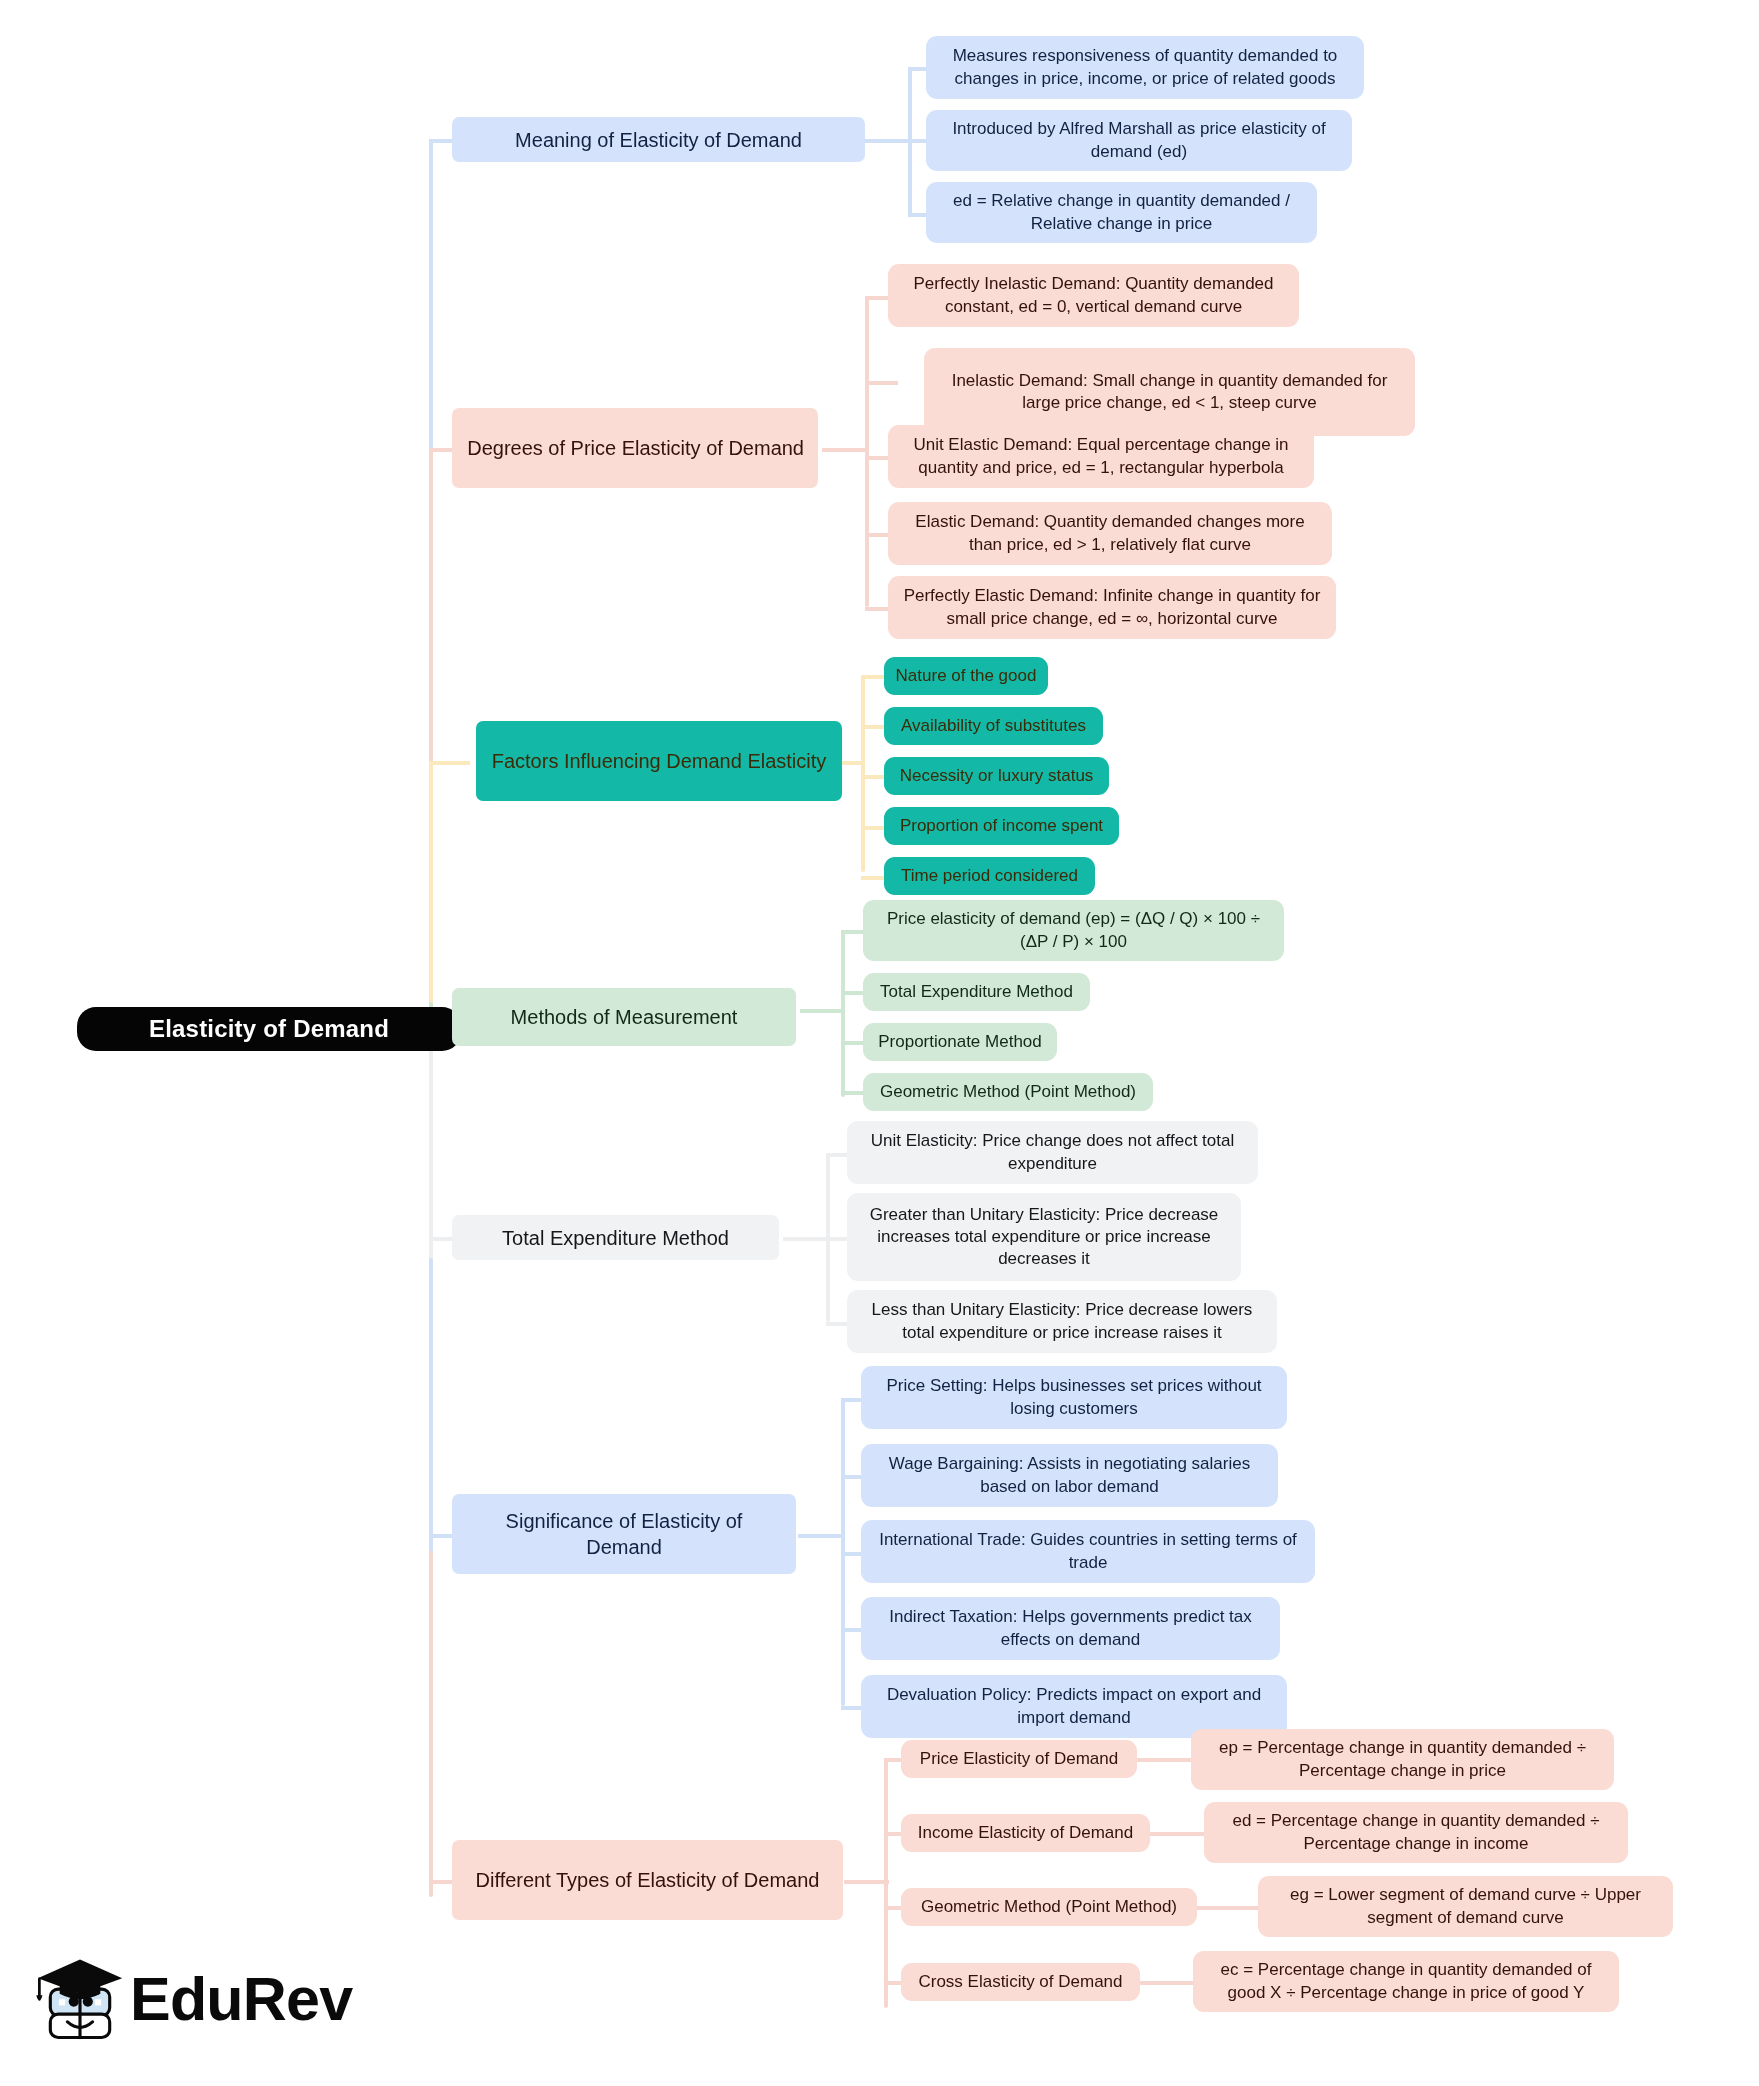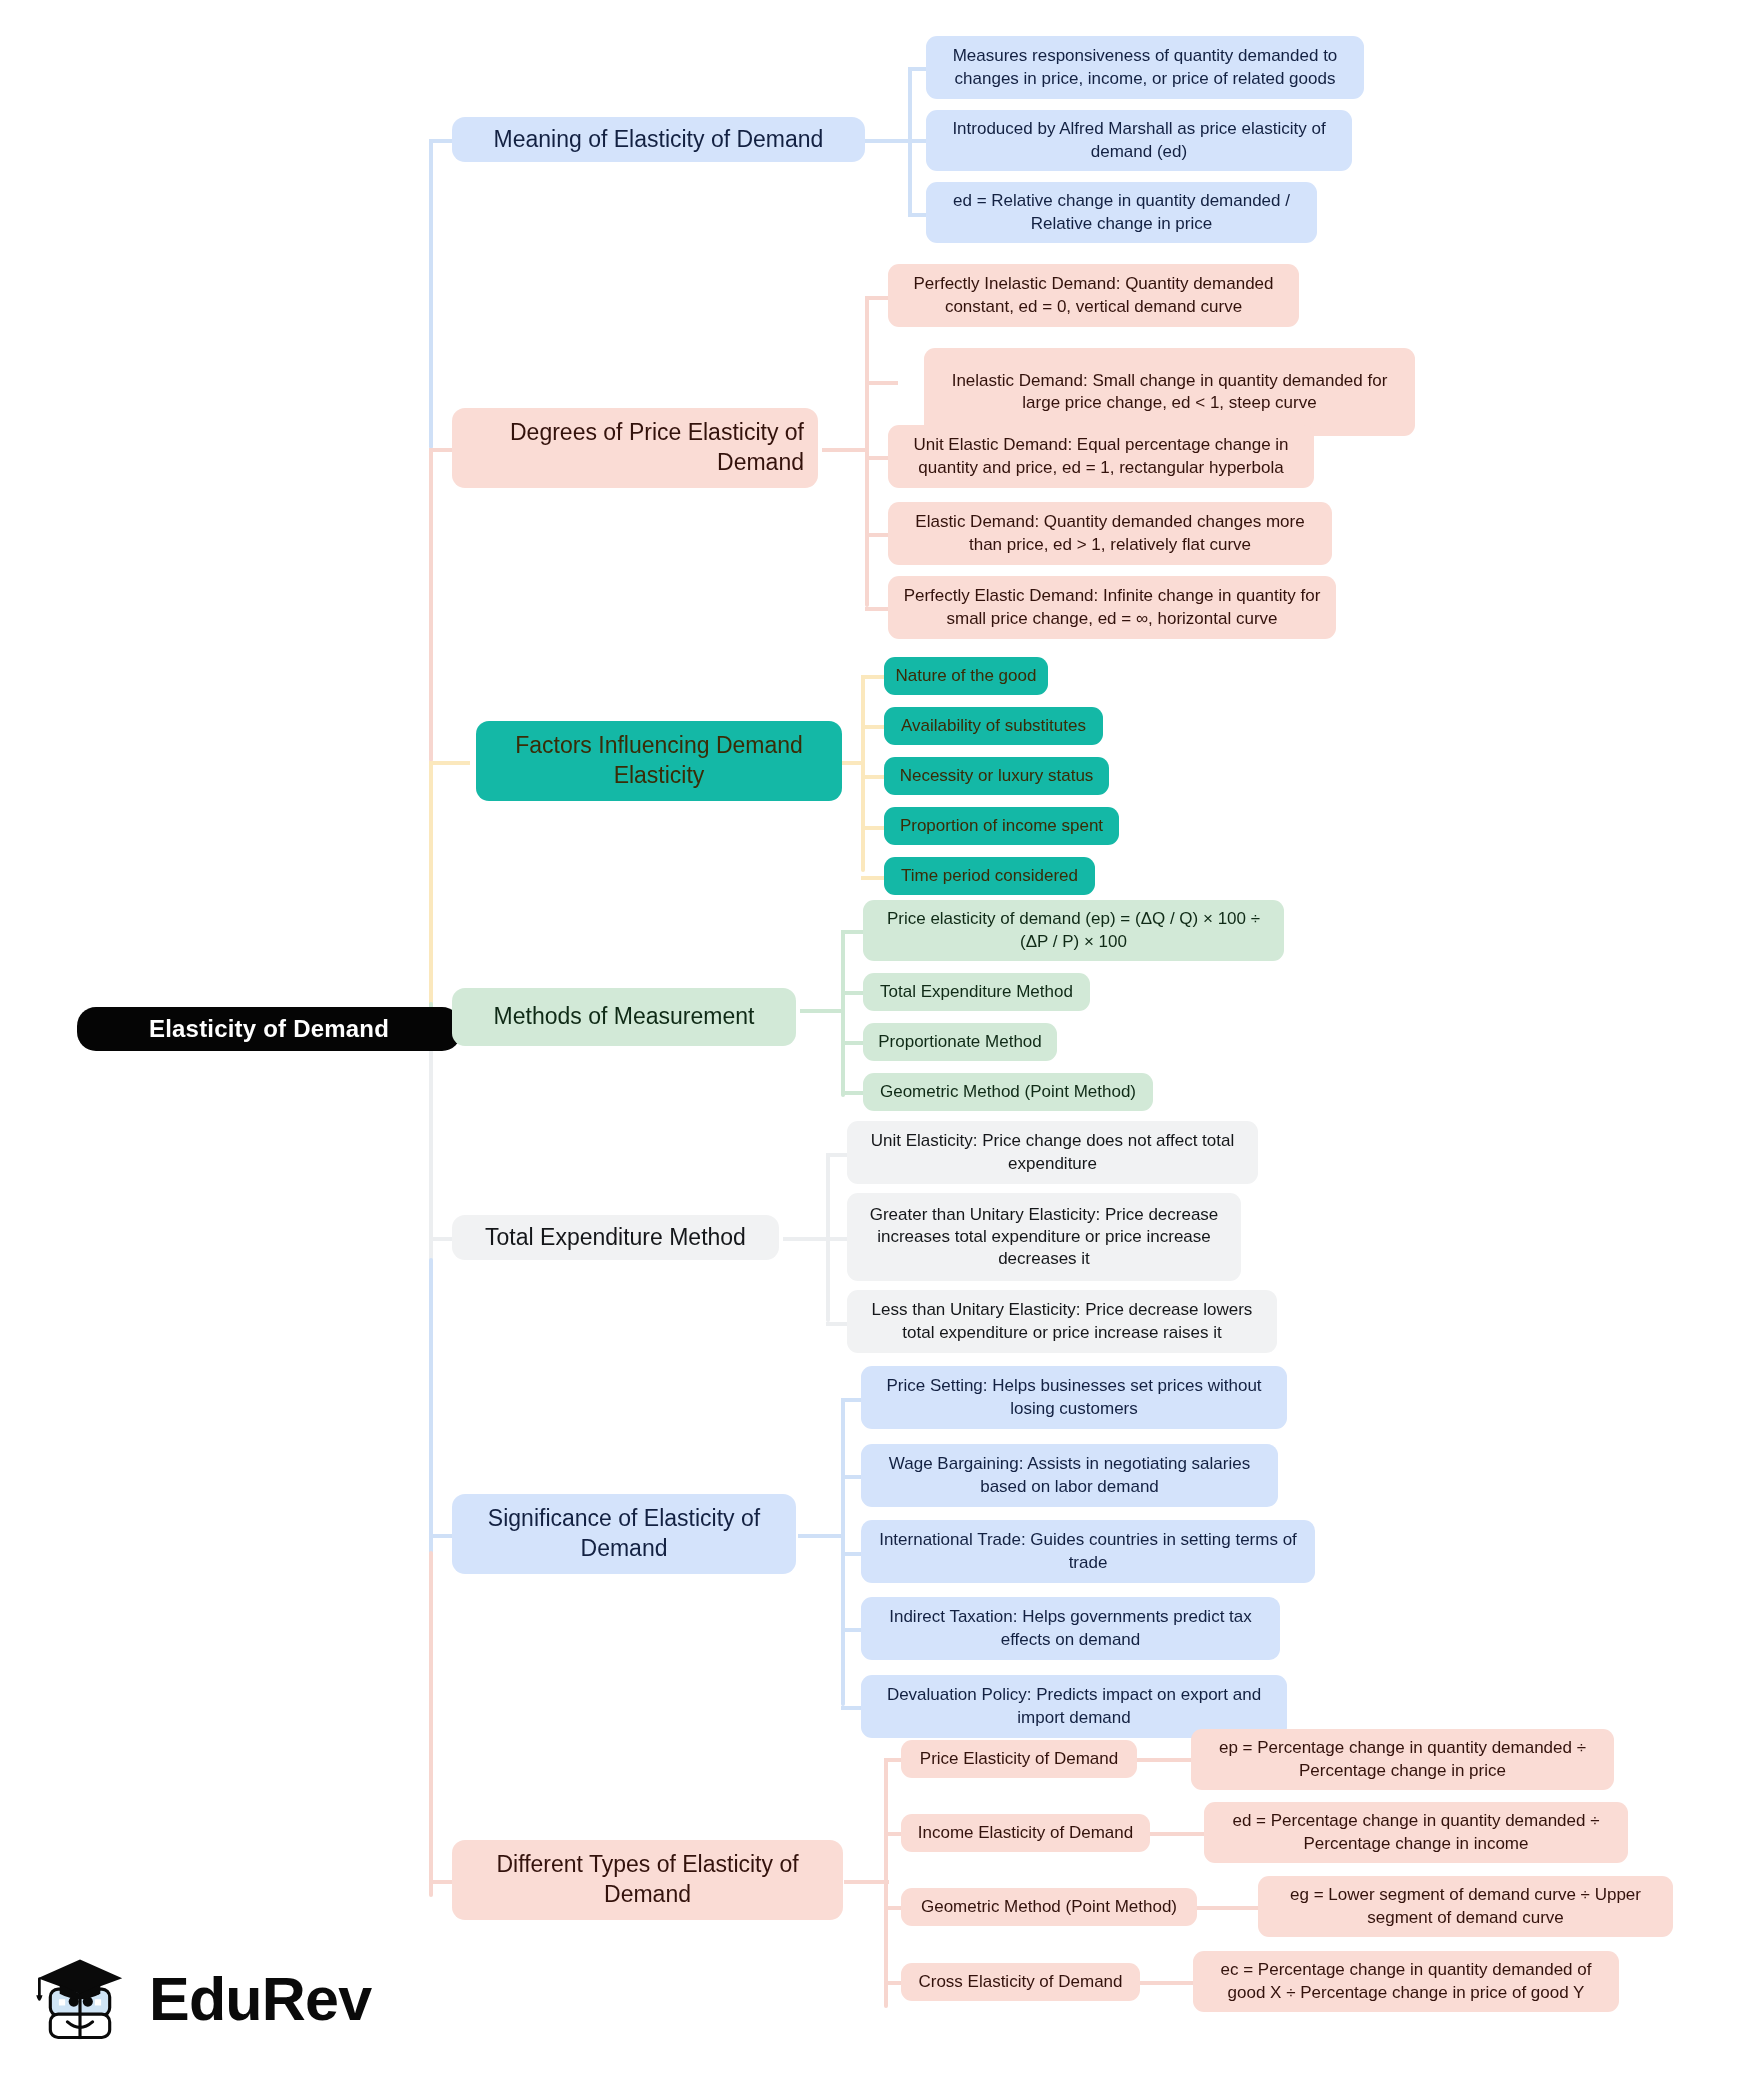--- a/index.html
+++ b/index.html
@@ -38,41 +38,41 @@
   .root{
     background:#050505;
     color:#ffffff;
     font-size:24px;
     font-weight:bold;
     border-radius:19px;
     padding:9.4px 17px;
     letter-spacing:0.2px;
   }
 
-  .lvl1{font-size:23px;border-radius:13px;padding:18px 14px;}
+  .lvl1{font-size:20px;border-radius:7px;padding:18px 14px;}
   .lvl2{font-size:17px;}
   .lvl3{font-size:17px;}
 
   
   .c-blue   {background:#d4e3fb;color:#132142;}
   .c-pink   {background:#fadcd5;color:#33120c;}
   .c-yellow {background:#14b8a6;color:#3a2c07;}
   .c-green  {background:#d2e9d7;color:#0f2a16;}
   .c-grey   {background:#f1f2f3;color:#15171a;}
 
   
   #logo{
     position:absolute;
     left:30px;
     top:1941px;
     width:329px;
     height:117px;
     display:flex;
     align-items:center;
-    gap:19px;
+    gap:0;
   }
   #logo .mark{width:100px;height:100px;flex:0 0 100px;}
   #logo .wordmark{
     font-size:61px;
     font-weight:bold;
     color:#0a0a0a;
     letter-spacing:-0.8px;
     line-height:1;
   }
 </style>

